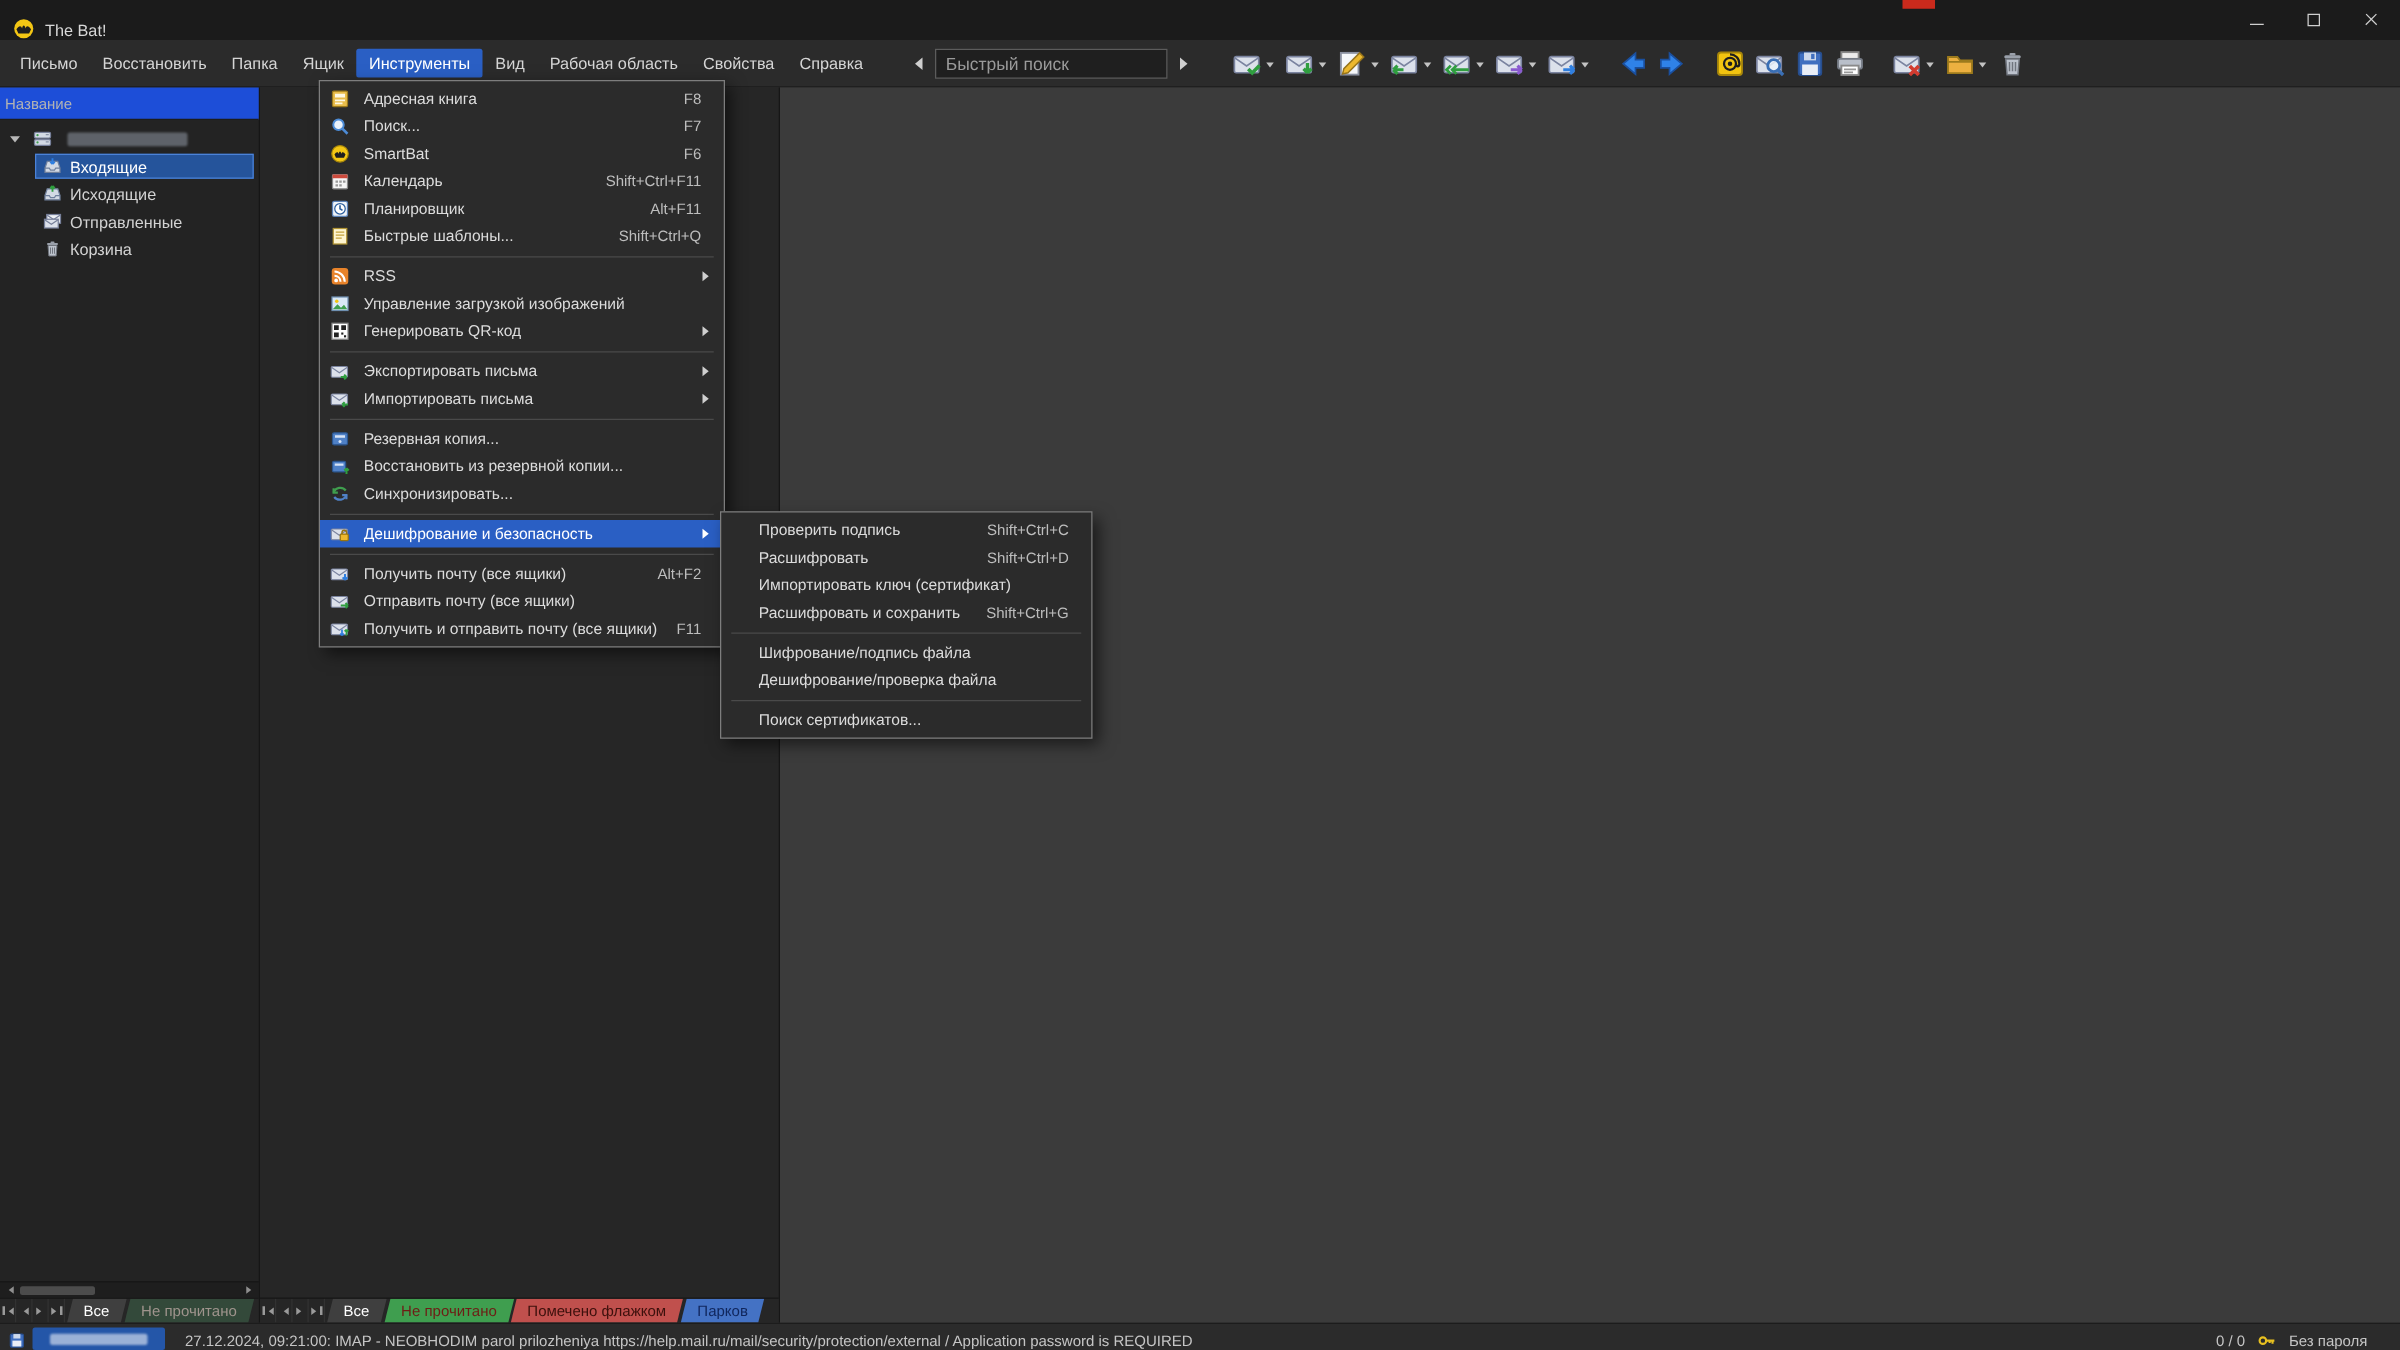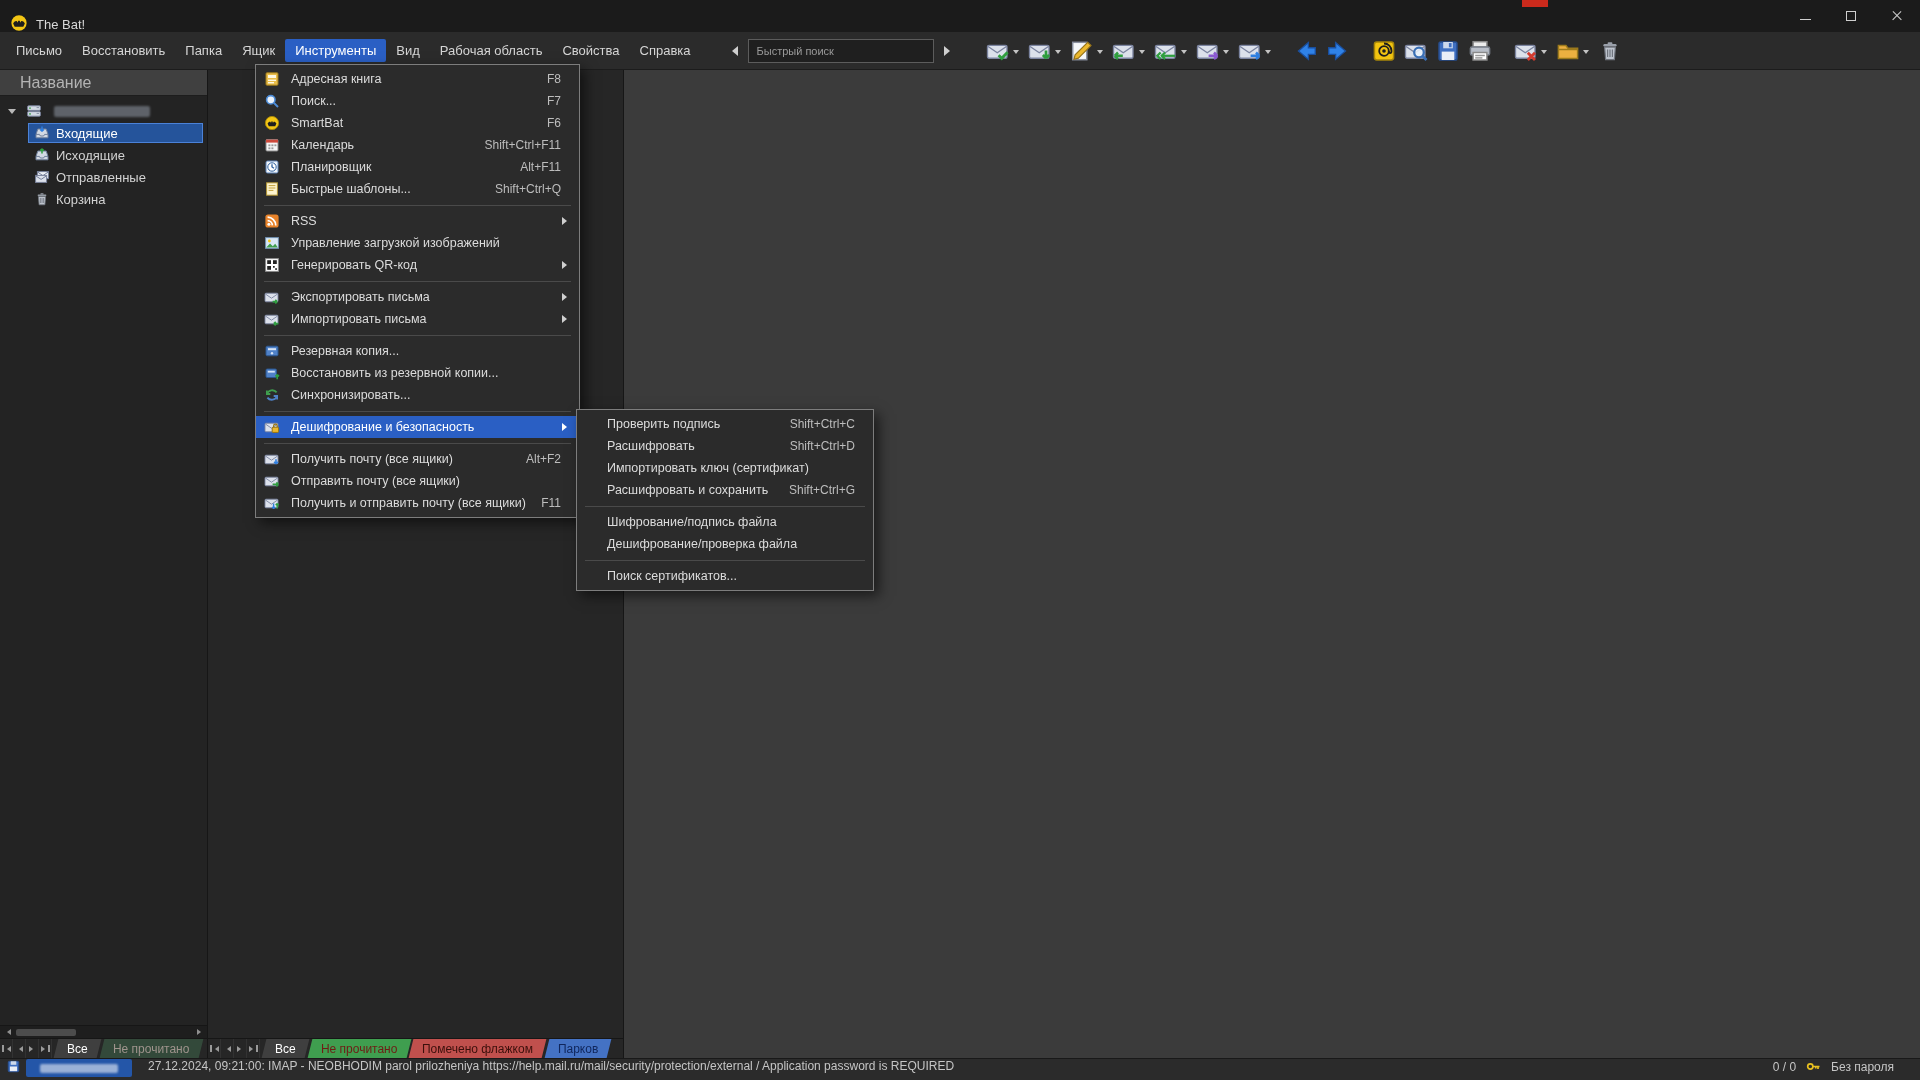--- a/index.html
+++ b/index.html
@@ -24,34 +24,34 @@
 
   
   .menurow{height:38px;background:#2b2b2b;border-bottom:1px solid #1c1c1c;display:flex;align-items:center}
   .menubar{display:flex;align-items:flex-start;padding-left:6px}
   .mb-item{padding:4px 10px;font-size:13px;color:#d5d5d5;white-space:nowrap;border-radius:2px}
   .mb-item.active{background:#2a5fc4;color:#fff}
   .toolbar{display:flex;align-items:center;margin-left:22px;gap:3px}
   .tb-nav{width:22px;height:24px;display:flex;align-items:center;justify-content:center}
   .tri-l{width:0;height:0;border:5px solid transparent;border-right:6px solid #cfcfcf;margin-right:3px}
   .tri-r{width:0;height:0;border:5px solid transparent;border-left:6px solid #cfcfcf;margin-left:3px}
-  .search{width:186px;height:24px;background:#1f1f1f;border:1px solid #5c5c5c;color:#f9a8d4;font-size:11px;padding:0 8px;outline:none;font-family:inherit}
+  .search{width:186px;height:24px;background:#1f1f1f;border:1px solid #5c5c5c;color:#f9a8d4;font-size:14px;padding:0 8px;outline:none;font-family:inherit}
   .search::placeholder{color:#9a9a9a;opacity:1}
   .tb-icons{display:flex;align-items:center;margin-left:20px}
   .tb-btn{height:30px;display:flex;align-items:center;padding:2px 4px;border-radius:3px}
   .tb-btn .ic{width:24px;height:24px;display:block}
   .tb-btn .ic svg{width:24px;height:24px}
   .tb-btn .drop{display:none;width:0;height:0;border:3.5px solid transparent;border-top:4.5px solid #c3c3c3;margin:6px 1px 0 3px}
   .tb-btn.has-drop .drop{display:block}
   .tb-btn.gap{width:14px;padding:0;pointer-events:none}
 
   
   .bodyrow{display:flex;height:988px}
   .sidebar{width:208px;background:#232323;border-right:1px solid #161616;display:flex;flex-direction:column}
-  .sb-header{height:26px;background:#404040;border-bottom:1px solid #1d1d1d;color:#b3b3b3;font-size:16px;display:flex;align-items:center;padding-left:20px}
+  .sb-header{height:26px;background:#1d4ed8;border-bottom:1px solid #1d1d1d;color:#b3b3b3;font-size:12px;display:flex;align-items:center;padding-left:4px}
   .tree{flex:1;padding-top:4px;overflow:hidden}
   .tree-row{height:22px;display:flex;align-items:center;padding:0 4px;font-size:13px;color:#d2d2d2}
   .tree-row.lv1{padding-left:12px}
   .expander{width:16px;height:16px;position:relative;visibility:hidden;flex:none}
   .has-expander .expander{visibility:visible}
   .expander::after{content:"";position:absolute;left:4px;top:6px;border:4px solid transparent;border-top:5px solid #b8b8b8}
   .tree-inner{display:flex;align-items:center;gap:6px;flex:1;height:20px;padding:0 5px;border:1px solid transparent}
   .tree-row .ic{width:16px;height:16px;flex:none}
   .tree-row .ic svg{width:16px;height:16px}
   .tree-row.selected .tree-inner{background:#25549b;border-color:#4b82d8}
@@ -78,21 +78,21 @@
   .tab.green{background:#3f9e4f;color:#6e1d15}
   .tab.red{background:#c0504d;color:#3c100c}
   .tab.blue{background:#4472c4;color:#10265c}
   .tab.green-dim{background:#33493a;color:#9f948d}
 
   .listpane{width:416px;background:#262626;border-right:1px solid #161616;display:flex;flex-direction:column}
   .list-empty{flex:1}
   .preview{flex:1;background:#3b3b3b}
 
   
-  .statusbar{height:22px;background:#2b2b2b;border-top:1px solid #191919;display:flex;align-items:flex-start;font-size:12px;color:#c5c5c5;padding-left:6px}
+  .statusbar{height:22px;background:#2b2b2b;border-top:1px solid #191919;display:flex;align-items:flex-end;font-size:12px;color:#c5c5c5;padding-left:6px}
   .st-icon{width:15px;height:15px;margin-right:5px;flex:none}
   .st-icon svg{width:15px;height:15px}
   .st-account{width:106px;height:18px;background:#2456a8;border-radius:2px;display:flex;align-items:center;justify-content:center;margin-right:16px;flex:none}
   .st-account .redbar2{width:78px;height:9px;background:#cdd8ec;opacity:.7;border-radius:2px;filter:blur(1px)}
   .st-msg{flex:1;white-space:nowrap;overflow:hidden}
   .st-right{display:flex;align-items:center;gap:10px;margin:0 26px 0 12px;flex:none}
   .st-key{width:15px;height:15px}
   .st-key svg{width:15px;height:15px}
 
   

